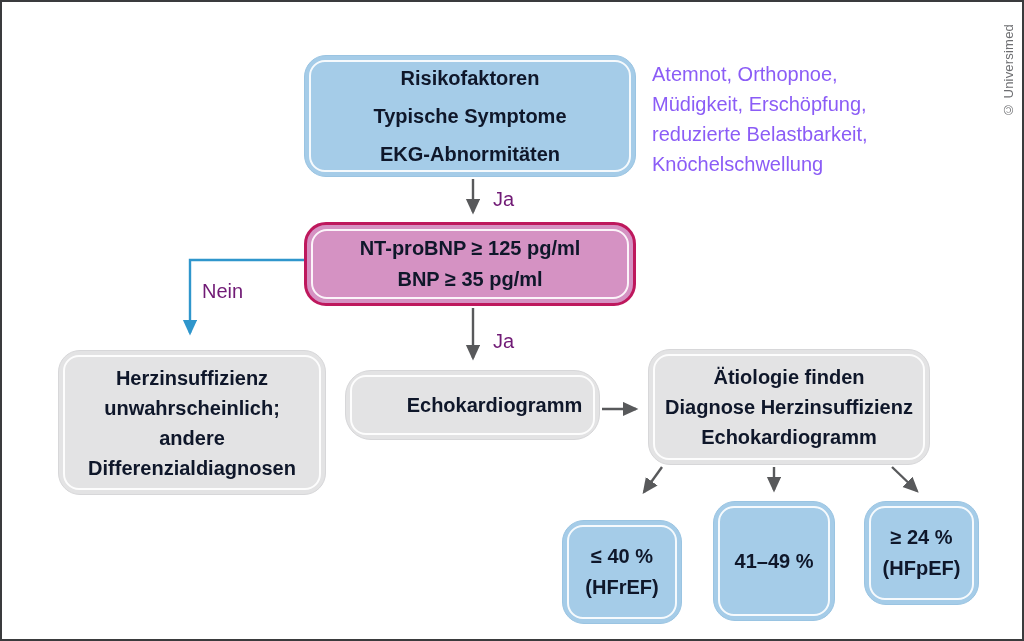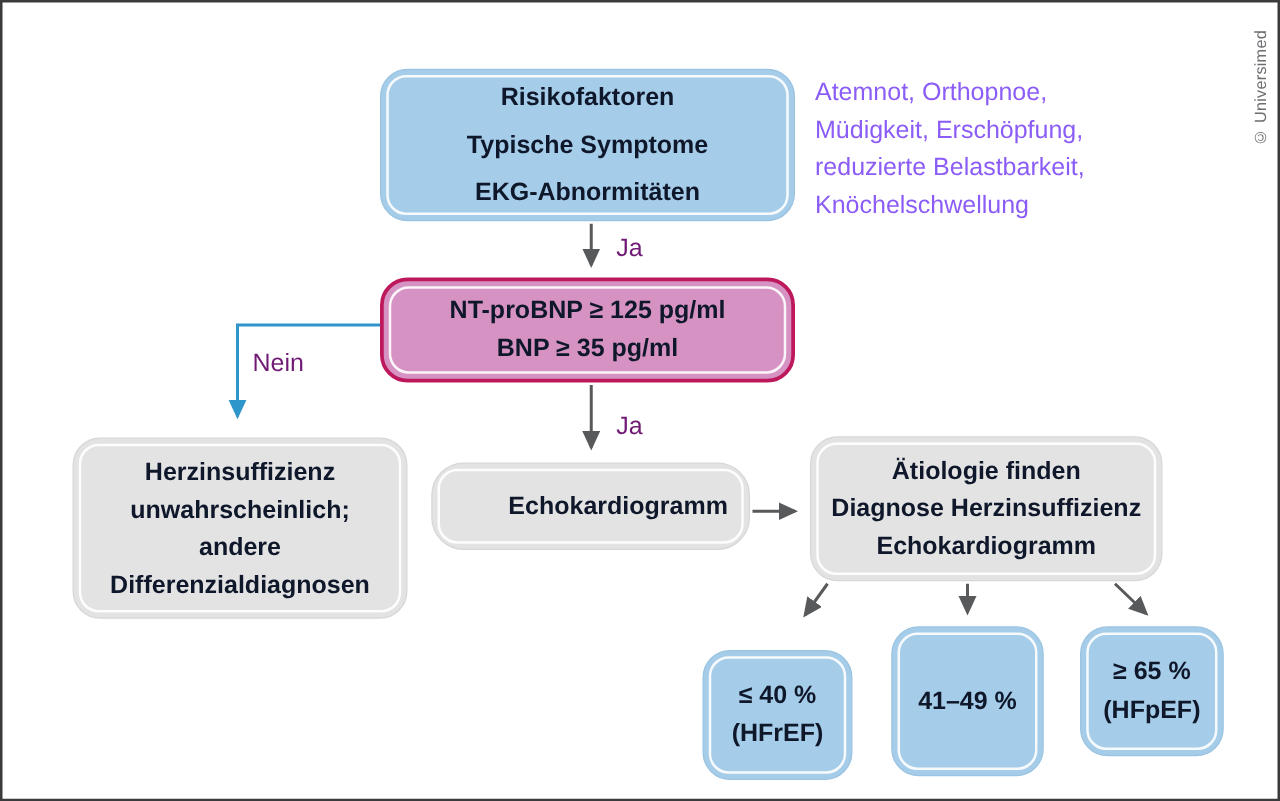--- a/index.html
+++ b/index.html
@@ -122,17 +122,17 @@
   <div class="node blue lh31" style="left:560px;top:499px;width:120px;height:104px;margin-top:19px;">
     <span>≤ 40 %</span>
     <span>(HFrEF)</span>
   </div>
 
   <div class="node blue lh31" style="left:711px;top:499px;width:122px;height:120px;">
     <span>41–49 %</span>
   </div>
 
   <div class="node blue lh31" style="left:862px;top:499px;width:115px;height:104px;">
-    <span>≥ 65 %</span>
+    <span>≥ 24 %</span>
     <span>(HFpEF)</span>
   </div>
 
 </div>
 
 </body></html>

